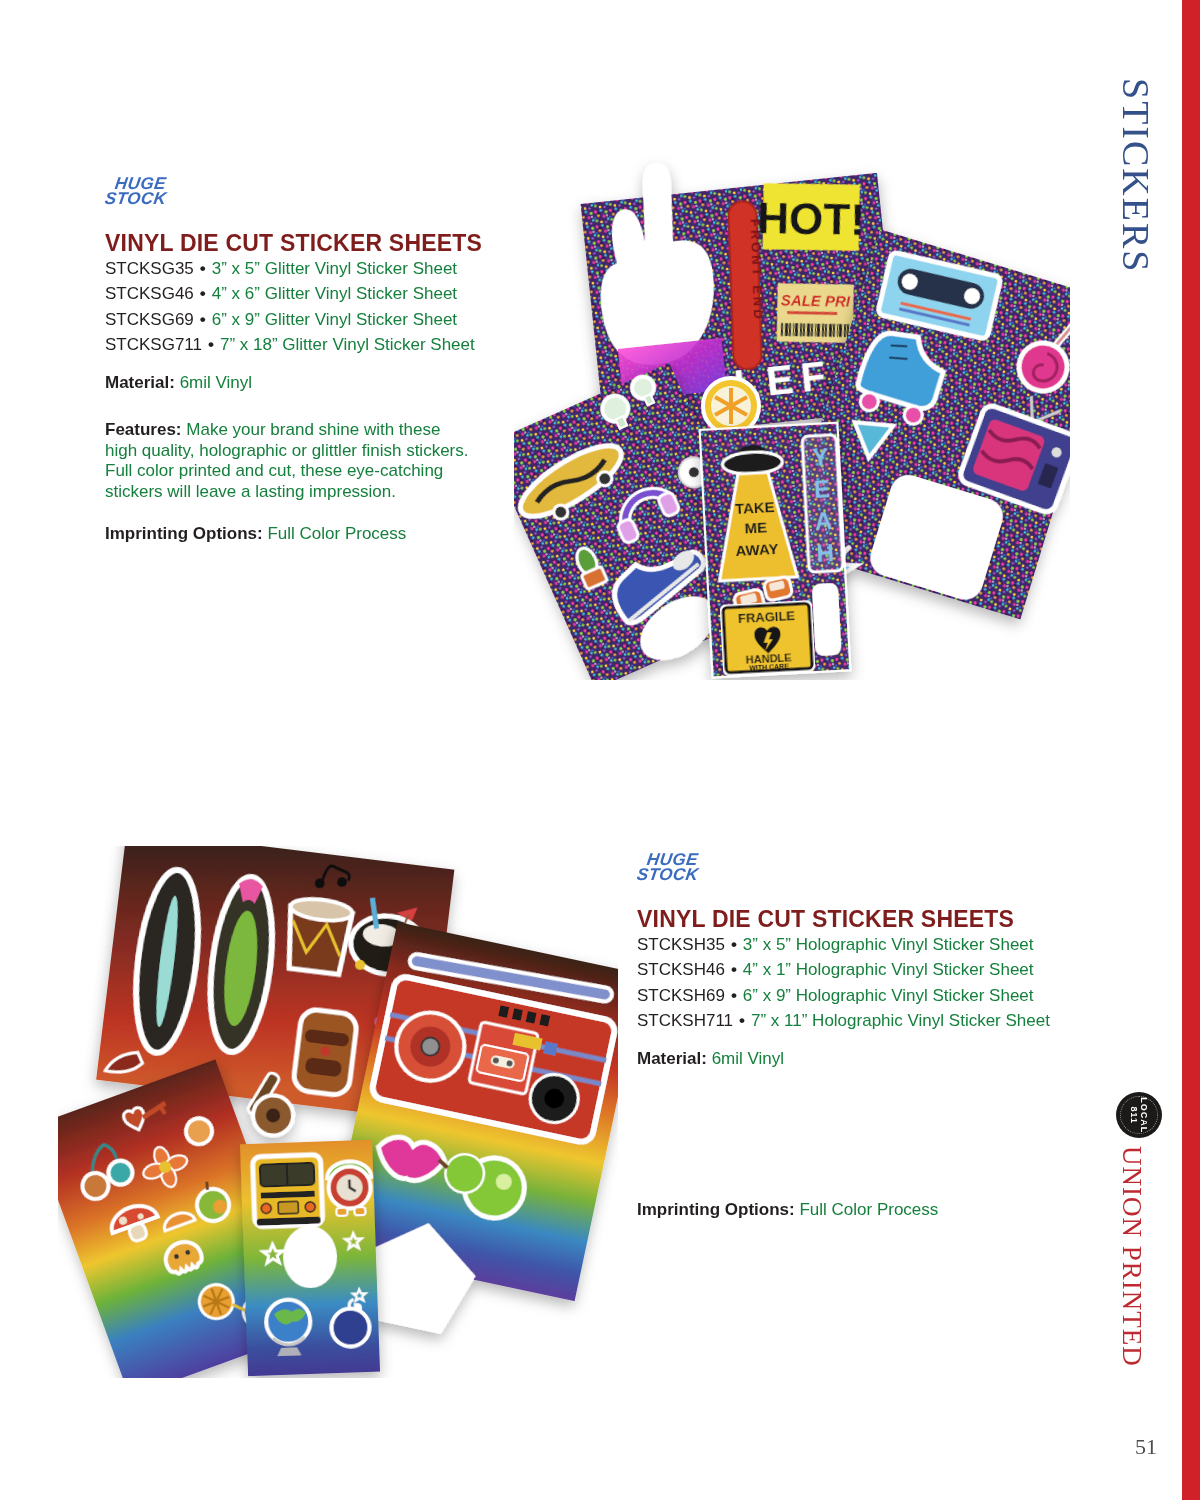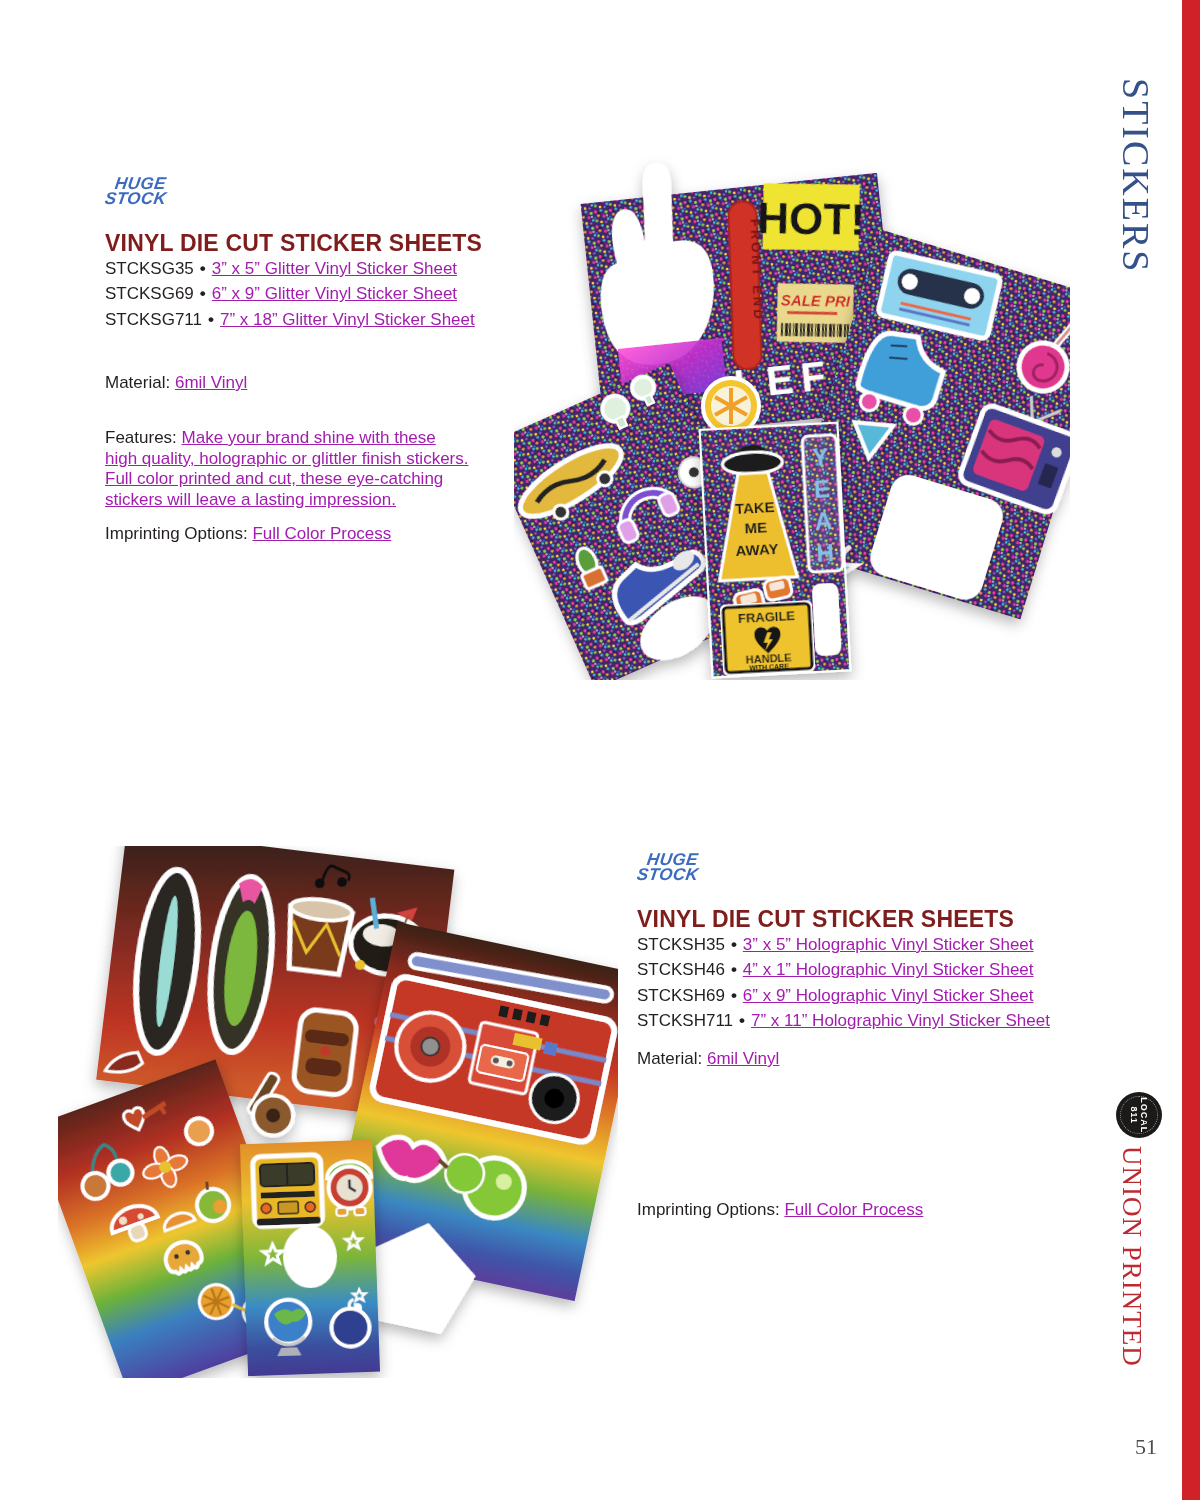--- a/index.html
+++ b/index.html
@@ -25,25 +25,25 @@
   .logo{position:absolute;top:0;left:1px;font-style:italic;font-weight:bold;color:#3b6cc0;
         transform:skewX(-8deg);font-size:17px;line-height:15px;letter-spacing:.5px;}
   .logo .l1{display:block;margin-left:8px;}
   .logo .l2{display:block;}
   .sec-title{position:absolute;top:54px;left:0;margin:0;font-size:23px;font-weight:bold;
         color:#7f1d1d;letter-spacing:.2px;white-space:nowrap;}
   .items{position:absolute;top:80px;left:0;line-height:25.4px;font-size:17px;}
   .row{white-space:nowrap;}
   .code{font-weight:normal;color:#231f20;}
   .sep{color:#231f20;font-weight:bold;margin:0 6px;}
-  .desc,.val{color:#a21caf;text-decoration:underline;}
-  .lbl{font-weight:normal;color:#231f20;}
+  .desc,.val{color:#15803d;}
+  .lbl{font-weight:bold;color:#231f20;}
   .line{position:absolute;left:0;font-size:17px;white-space:nowrap;}
   .material{top:197px;}
-  .features{position:absolute;top:252px;left:0;margin:0;width:438px;font-size:17px;
+  .features{position:absolute;top:244px;left:0;margin:0;width:438px;font-size:17px;
         line-height:20.6px;white-space:pre-line;}
   .imprint{top:348px;}
 
   .img1{position:absolute;left:514px;top:150px;width:556px;height:530px;}
   .img2{position:absolute;left:58px;top:846px;width:560px;height:532px;}
   svg text{font-family:"Liberation Sans",sans-serif;}
 </style>
 </head>
 <body>
 
@@ -61,20 +61,21 @@
   <div class="pagenum">51</div>
 
   <div class="sec sec1">
     <div class="logo">
       <span class="l1">HUGE</span>
       <span class="l2">STOCK</span>
     </div>
     <h2 class="sec-title">VINYL DIE CUT STICKER SHEETS</h2>
     <div class="items">
       <div class="row"><span class="code">STCKSG35</span><span class="sep">•</span><span class="desc">3” x 5” Glitter Vinyl Sticker Sheet</span></div>
+      <div class="row"><span class="code">STCKSG46</span><span class="sep">•</span><span class="desc">4” x 6” Glitter Vinyl Sticker Sheet</span></div>
       <div class="row"><span class="code">STCKSG69</span><span class="sep">•</span><span class="desc">6” x 9” Glitter Vinyl Sticker Sheet</span></div>
       <div class="row"><span class="code">STCKSG711</span><span class="sep">•</span><span class="desc">7” x 18” Glitter Vinyl Sticker Sheet</span></div>
     </div>
     <div class="line material"><span class="lbl">Material:</span> <span class="val">6mil Vinyl</span></div>
     <p class="features"><span class="lbl">Features:</span> <span class="val">Make your brand shine with these
 high quality, holographic or glittler finish stickers.
 Full color printed and cut, these eye-catching
 stickers will leave a lasting impression.</span></p>
     <div class="line imprint"><span class="lbl">Imprinting Options:</span> <span class="val">Full Color Process</span></div>
   </div>

